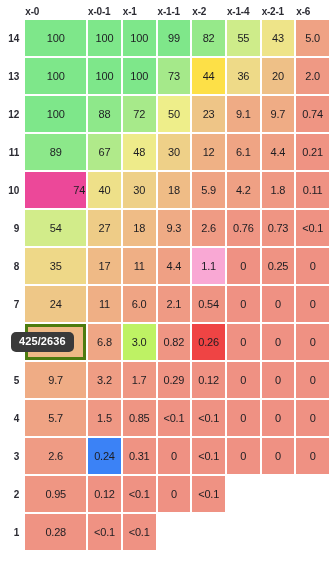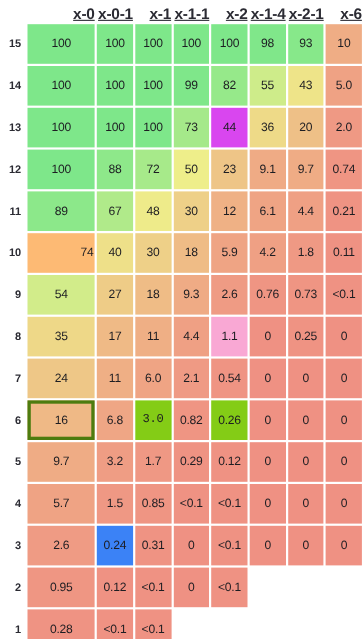--- a/index.html
+++ b/index.html
@@ -30,28 +30,27 @@
     table-layout: fixed;
     position: absolute;
     left: 1px;
     top: 2px;
   }
 
   table.heat th.colhead {
     width: 36px;
     height: 14px;
     padding: 0;
-    font-size: 14px;
+    font-size: 10px;
     font-weight: bold;
     color: #2b2b33;
-    text-align: right;
+    text-align: left;
     vertical-align: middle;
     background: transparent;
     letter-spacing: -0.2px;
-    text-decoration: underline;
   }
 
   table.heat th.corner {
     width: 22px;
     height: 14px;
     padding: 0;
     background: transparent;
   }
 
   table.heat th.rowhead {
@@ -121,48 +120,37 @@
           <th class="colhead">x-1</th>
           <th class="colhead">x-1-1</th>
           <th class="colhead">x-2</th>
           <th class="colhead">x-1-4</th>
           <th class="colhead">x-2-1</th>
           <th class="colhead">x-6</th>
         </tr>
     </thead>
     <tbody id="heat-body">
         <tr>
-          <th class="rowhead">15</th>
-          <td class="cell filled" style="background-color: rgb(126, 231, 138);">100</td>
-          <td class="cell filled" style="background-color: rgb(126, 231, 138);">100</td>
-          <td class="cell filled" style="background-color: rgb(126, 231, 138);">100</td>
-          <td class="cell filled" style="background-color: rgb(126, 231, 138);">100</td>
-          <td class="cell filled" style="background-color: rgb(126, 231, 138);">100</td>
-          <td class="cell filled" style="background-color: rgb(128, 231, 138);">98</td>
-          <td class="cell filled" style="background-color: rgb(135, 232, 138);">93</td>
-          <td class="cell filled" style="background-color: rgb(239, 173, 133);">10</td>
-        </tr>
-        <tr>
           <th class="rowhead">14</th>
           <td class="cell filled" style="background-color: rgb(126, 231, 138);">100</td>
           <td class="cell filled" style="background-color: rgb(126, 231, 138);">100</td>
           <td class="cell filled" style="background-color: rgb(126, 231, 138);">100</td>
           <td class="cell filled" style="background-color: rgb(127, 231, 138);">99</td>
           <td class="cell filled" style="background-color: rgb(150, 233, 138);">82</td>
           <td class="cell filled" style="background-color: rgb(206, 236, 138);">55</td>
           <td class="cell filled" style="background-color: rgb(238, 228, 137);">43</td>
           <td class="cell filled" style="background-color: rgb(239, 162, 132);">5.0</td>
         </tr>
         <tr>
           <th class="rowhead">13</th>
           <td class="cell filled" style="background-color: rgb(126, 231, 138);">100</td>
           <td class="cell filled" style="background-color: rgb(126, 231, 138);">100</td>
           <td class="cell filled" style="background-color: rgb(126, 231, 138);">100</td>
           <td class="cell filled" style="background-color: rgb(165, 233, 138);">73</td>
-          <td class="cell filled" style="background-color: #d946ef;">44</td>
+          <td class="cell filled" style="background-color: #fde047;">44</td>
           <td class="cell filled" style="background-color: rgb(238, 218, 136);">36</td>
           <td class="cell filled" style="background-color: rgb(238, 192, 135);">20</td>
           <td class="cell filled" style="background-color: rgb(239, 153, 132);">2.0</td>
         </tr>
         <tr>
           <th class="rowhead">12</th>
           <td class="cell filled" style="background-color: rgb(126, 231, 138);">100</td>
           <td class="cell filled" style="background-color: rgb(142, 232, 138);">88</td>
           <td class="cell filled" style="background-color: rgb(167, 234, 138);">72</td>
           <td class="cell filled" style="background-color: rgb(238, 238, 138);">50</td>
@@ -177,21 +165,21 @@
           <td class="cell filled" style="background-color: rgb(176, 234, 138);">67</td>
           <td class="cell filled" style="background-color: rgb(238, 235, 138);">48</td>
           <td class="cell filled" style="background-color: rgb(238, 208, 136);">30</td>
           <td class="cell filled" style="background-color: rgb(239, 177, 133);">12</td>
           <td class="cell filled" style="background-color: rgb(239, 164, 132);">6.1</td>
           <td class="cell filled" style="background-color: rgb(239, 160, 132);">4.4</td>
           <td class="cell filled" style="background-color: rgb(239, 147, 131);">0.21</td>
         </tr>
         <tr>
           <th class="rowhead">10</th>
-          <td class="cell filled" style="background-color: #fdba74; padding-left: 47px;">74</td>
+          <td class="cell filled" style="background-color: #ec4899; padding-left: 47px;">74</td>
           <td class="cell filled" style="background-color: rgb(238, 224, 137);">40</td>
           <td class="cell filled" style="background-color: rgb(238, 208, 136);">30</td>
           <td class="cell filled" style="background-color: rgb(239, 188, 134);">18</td>
           <td class="cell filled" style="background-color: rgb(239, 164, 132);">5.9</td>
           <td class="cell filled" style="background-color: rgb(239, 160, 132);">4.2</td>
           <td class="cell filled" style="background-color: rgb(239, 153, 132);">1.8</td>
           <td class="cell filled" style="background-color: rgb(239, 146, 131);">0.11</td>
         </tr>
         <tr>
           <th class="rowhead">9</th>
@@ -223,23 +211,23 @@
           <td class="cell filled" style="background-color: rgb(239, 154, 132);">2.1</td>
           <td class="cell filled" style="background-color: rgb(239, 148, 131);">0.54</td>
           <td class="cell filled" style="background-color: rgb(239, 145, 131);">0</td>
           <td class="cell filled" style="background-color: rgb(239, 145, 131);">0</td>
           <td class="cell filled" style="background-color: rgb(239, 145, 131);">0</td>
         </tr>
         <tr>
           <th class="rowhead">6</th>
           <td class="cell filled hovered" style="background-color: rgb(239, 185, 134);">16</td>
           <td class="cell filled" style="background-color: rgb(239, 166, 133);">6.8</td>
-          <td class="cell filled" style="background-color: #84cc16; font-family: Liberation Mono, monospace;">3.0</td>
+          <td class="cell filled" style="background-color: #bef264;">3.0</td>
           <td class="cell filled" style="background-color: rgb(239, 149, 131);">0.82</td>
-          <td class="cell filled" style="background-color: #84cc16;">0.26</td>
+          <td class="cell filled" style="background-color: #ef4444;">0.26</td>
           <td class="cell filled" style="background-color: rgb(239, 145, 131);">0</td>
           <td class="cell filled" style="background-color: rgb(239, 145, 131);">0</td>
           <td class="cell filled" style="background-color: rgb(239, 145, 131);">0</td>
         </tr>
         <tr>
           <th class="rowhead">5</th>
           <td class="cell filled" style="background-color: rgb(239, 172, 133);">9.7</td>
           <td class="cell filled" style="background-color: rgb(239, 157, 132);">3.2</td>
           <td class="cell filled" style="background-color: rgb(239, 152, 132);">1.7</td>
           <td class="cell filled" style="background-color: rgb(239, 147, 131);">0.29</td>
@@ -288,14 +276,15 @@
           <td class="cell filled" style="background-color: rgb(239, 146, 131);">&lt;0.1</td>
           <td class="cell empty"></td>
           <td class="cell empty"></td>
           <td class="cell empty"></td>
           <td class="cell empty"></td>
           <td class="cell empty"></td>
         </tr>
       </tbody>
   </table>
 
+  <div id="tooltip" style="left: 11px; top: 332px;">425/2636</div>
 
 </div>
 
 </body></html>

